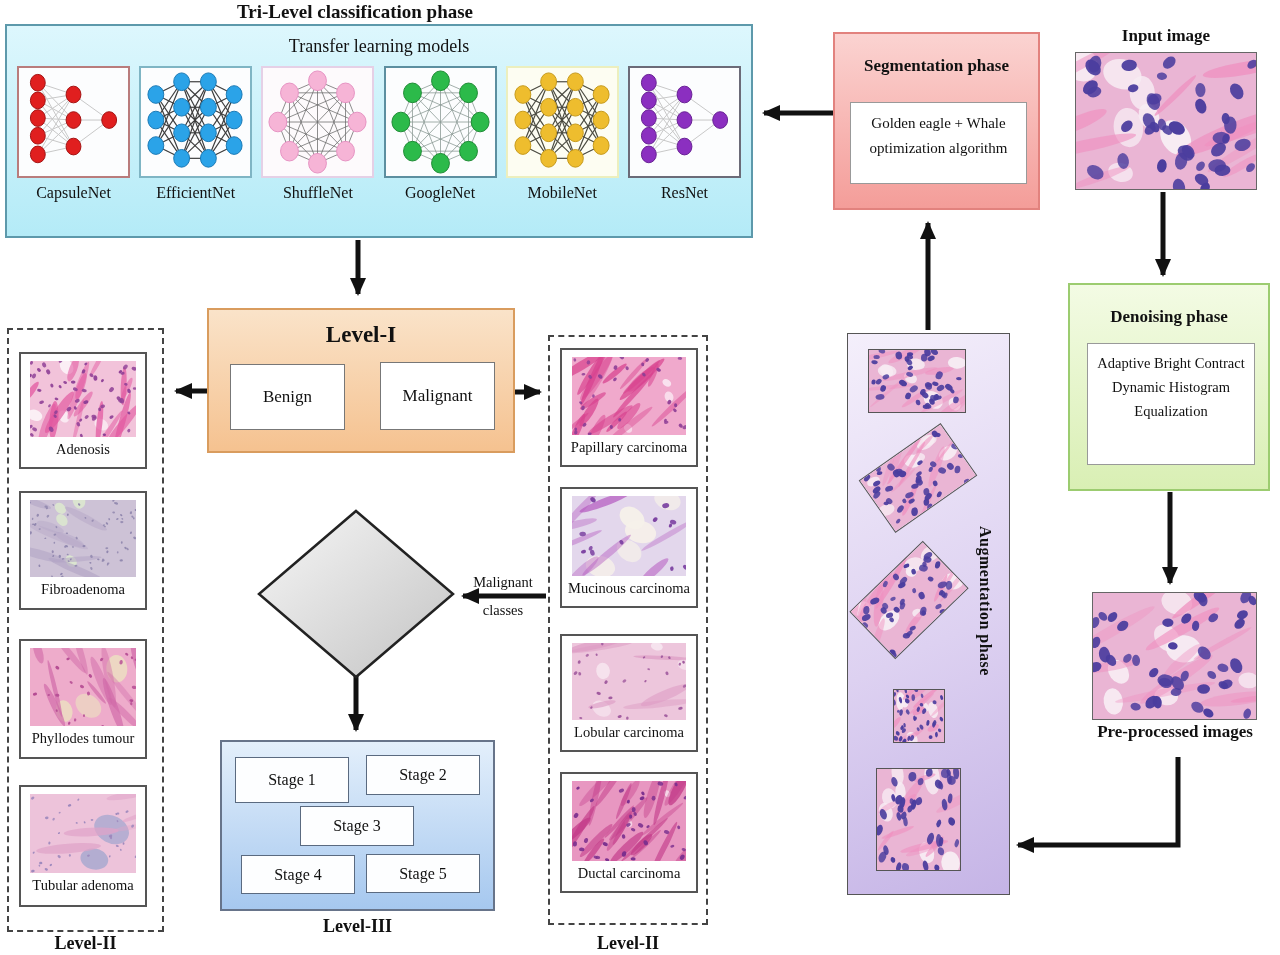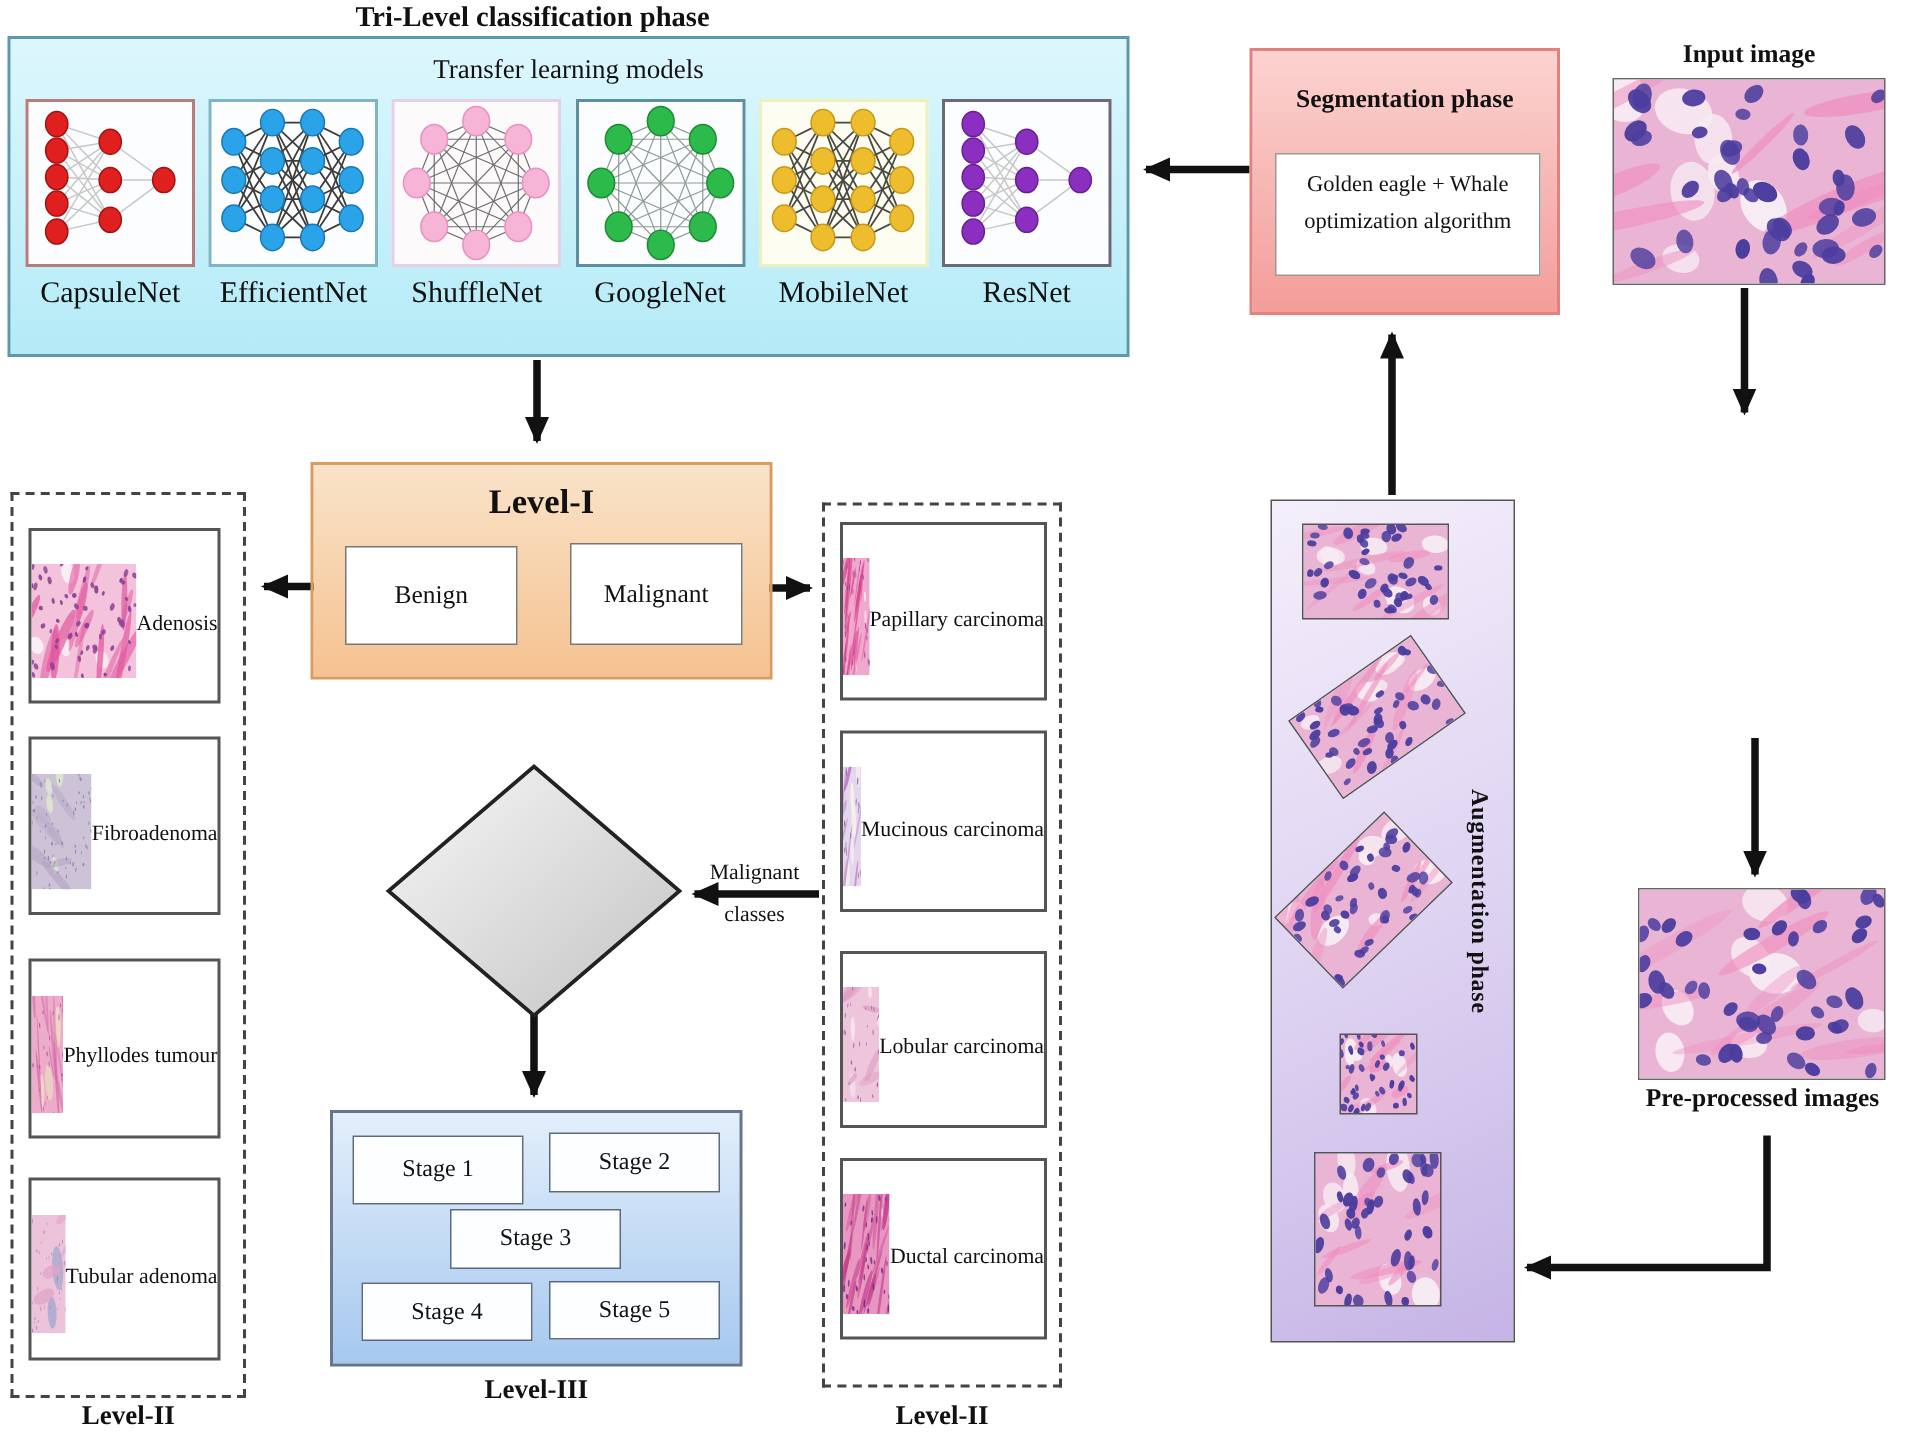--- a/index.html
+++ b/index.html
@@ -8,21 +8,21 @@
   .abs{position:absolute;}
   .center{text-align:center;}
   .bold{font-weight:bold;}
   
   .tri-panel{left:5px;top:24px;width:748px;height:214px;
     background:linear-gradient(#ddf7fd,#b4ebf7);border:2px solid #5d99ab;box-sizing:border-box;}
   .tl-heading{left:0;top:10px;width:100%;font-size:18px;}
   .model-row{left:0;top:40px;width:100%;display:flex;justify-content:space-between;padding:0 10px;box-sizing:border-box;}
   .model-cell{width:113px;display:flex;flex-direction:column;align-items:center;}
   .model-box{width:113px;height:112px;background:#fcfdfe;border:2px solid #888;box-sizing:border-box;}
-  .model-label{font-size:20px;margin-top:6px;white-space:nowrap;}
+  .model-label{font-size:16px;margin-top:6px;white-space:nowrap;}
   
   .seg-panel{left:833px;top:32px;width:207px;height:178px;
     background:linear-gradient(#fbd3d1,#f49d99);border:2px solid #e2827e;box-sizing:border-box;}
   .panel-title{left:0;top:22px;width:100%;font-size:17px;font-weight:bold;}
   .inner-white{background:#fff;border:1.5px solid #999;box-sizing:border-box;
     display:flex;align-items:flex-start;justify-content:center;text-align:center;font-size:15px;line-height:1.65;padding:8px 4px;}
   .den-panel{left:1068px;top:283px;width:202px;height:208px;
     background:linear-gradient(#f3fbe4,#d9efb4);border:2px solid #9ccc70;box-sizing:border-box;}
   .lvl1-panel{left:207px;top:308px;width:308px;height:145px;
     background:linear-gradient(#fae3c9,#f5c290);border:2px solid #d99c5e;box-sizing:border-box;}
@@ -32,21 +32,21 @@
   .lvl3-panel{left:220px;top:740px;width:275px;height:171px;
     background:linear-gradient(#e3effb,#a6c8ef);border:2px solid #67748a;box-sizing:border-box;}
   .stage{background:#fdfeff;border:1.5px solid #5a6a80;box-sizing:border-box;
     display:flex;align-items:center;justify-content:center;font-size:16px;}
   .aug-panel{left:847px;top:333px;width:163px;height:562px;
     background:linear-gradient(155deg,#f4effb 0%,#ddd1f1 55%,#c5b4e6 100%);border:1.5px solid #555;box-sizing:border-box;}
   .aug-label{writing-mode:vertical-rl;font-weight:bold;font-size:16px;letter-spacing:.5px;}
   
   .dash-box{border:2px dashed #444;box-sizing:border-box;background:transparent;}
   .frame{background:#fff;border:2px solid #555;box-sizing:border-box;
-    display:flex;flex-direction:row;align-items:center;justify-content:flex-start;padding-top:7px;}
+    display:flex;flex-direction:column;align-items:center;justify-content:flex-start;padding-top:7px;}
   .frame .histo{display:block;}
   .frame-label{font-size:14.5px;margin-top:4px;white-space:nowrap;}
   .caption{font-size:18px;font-weight:bold;}
   .histo{overflow:hidden;}
   .histo svg{display:block;width:100%;height:100%;}
   .thin-frame{border:1.5px solid #666;box-sizing:border-box;background:#fff;}
   
   .diamond-text{left:291px;top:564px;width:130px;font-size:16.5px;font-weight:bold;line-height:1.55;}
   .arrow-note{left:463px;top:569px;width:80px;font-size:14.5px;line-height:1.9;}
   .rot35{transform:rotate(-35deg);}
@@ -411,20 +411,24 @@
           <ellipse cx="110.61031941324472" cy="32.63441593386233" rx="6.2413879982195795" ry="4.493799358718097" fill="#4b3d9e" opacity="0.8212707206141204" transform="rotate(86.88277431763709 110.61031941324472 32.63441593386233)"></ellipse>
           <ellipse cx="69.94412880390882" cy="65.31207022257149" rx="5.088016756344587" ry="3.6633720645681023" fill="#4b3d9e" opacity="0.9544546589255334" transform="rotate(54.57707048859447 69.94412880390882 65.31207022257149)"></ellipse>
           <ellipse cx="110.6952541694045" cy="99.89649647846818" rx="4.629315694910474" ry="3.3331073003355414" fill="#4b3d9e" opacity="0.836409874400124" transform="rotate(129.0930644189939 110.6952541694045 99.89649647846818)"></ellipse>
           <ellipse cx="142.8694747388363" cy="33.82676353678107" rx="7.439469246310182" ry="5.356417857343331" fill="#4b3d9e" opacity="0.9288712192326785" transform="rotate(58.036077534779906 142.8694747388363 33.82676353678107)"></ellipse>
           <ellipse cx="15.163804702460766" cy="12.808431414887309" rx="7.959400500054471" ry="5.730768360039219" fill="#4b3d9e" opacity="0.9386863846797496" transform="rotate(46.397754647769034 15.163804702460766 12.808431414887309)"></ellipse>
           <ellipse cx="82.87018075585365" cy="8.495494024828076" rx="6.305865983827971" ry="4.540223508356139" fill="#4b3d9e" opacity="0.8852970132604242" transform="rotate(140.25582003872842 82.87018075585365 8.495494024828076)"></ellipse>
         </svg>
       </div>
   </div>
 
+  <div class="abs den-panel">
+    <div class="abs panel-title center">Denoising phase</div>
+    <div class="abs inner-white" style="left:17px;top:58px;width:168px;height:122px;font-size:14.5px">Adaptive Bright Contract Dynamic Histogram Equalization</div>
+  </div>
 
   <div class="abs thin-frame" style="left:1092px;top:592px;width:165px;height:128px">
     <div class="histo" style="width:100%;height:100%">
         <svg xmlns="http://www.w3.org/2000/svg" viewBox="0 0 160 120" width="100%" height="100%" preserveAspectRatio="none">
           <rect width="160" height="120" fill="#eab5d4"></rect>
           <ellipse cx="25.007227174937725" cy="75.02307132817805" rx="12.307310402626172" ry="9.230482801969629" fill="#f7ecf3" opacity="0.9239885717979632" transform="rotate(52.65081909717992 25.007227174937725 75.02307132817805)"></ellipse>
           <ellipse cx="71.90384030342102" cy="98.25114634819329" rx="11.62696013180539" ry="8.720220098854043" fill="#f7ecf3" opacity="0.8766544164973311" transform="rotate(5.412425820250064 71.90384030342102 98.25114634819329)"></ellipse>
           <ellipse cx="82.26942624896765" cy="8.803011551499367" rx="15.264001205563545" ry="11.448000904172659" fill="#f7ecf3" opacity="0.8050899452064186" transform="rotate(14.449285687878728 82.26942624896765 8.803011551499367)"></ellipse>
           <ellipse cx="152.75722239166498" cy="83.21163930930197" rx="10.000953825423494" ry="7.5007153690676205" fill="#f7ecf3" opacity="0.7819518003379926" transform="rotate(3.5445410991087556 152.75722239166498 83.21163930930197)"></ellipse>
           <ellipse cx="88.9578253403306" cy="53.291498674079776" rx="17.27990492247045" ry="12.959928691852838" fill="#f7ecf3" opacity="0.943546351743862" transform="rotate(3.5704278736375272 88.9578253403306 53.291498674079776)"></ellipse>

